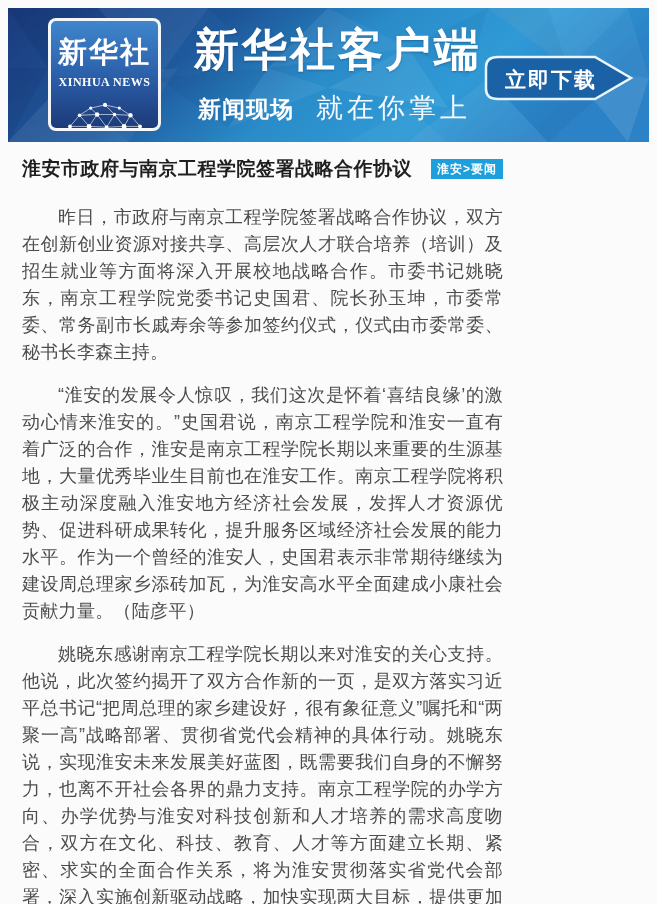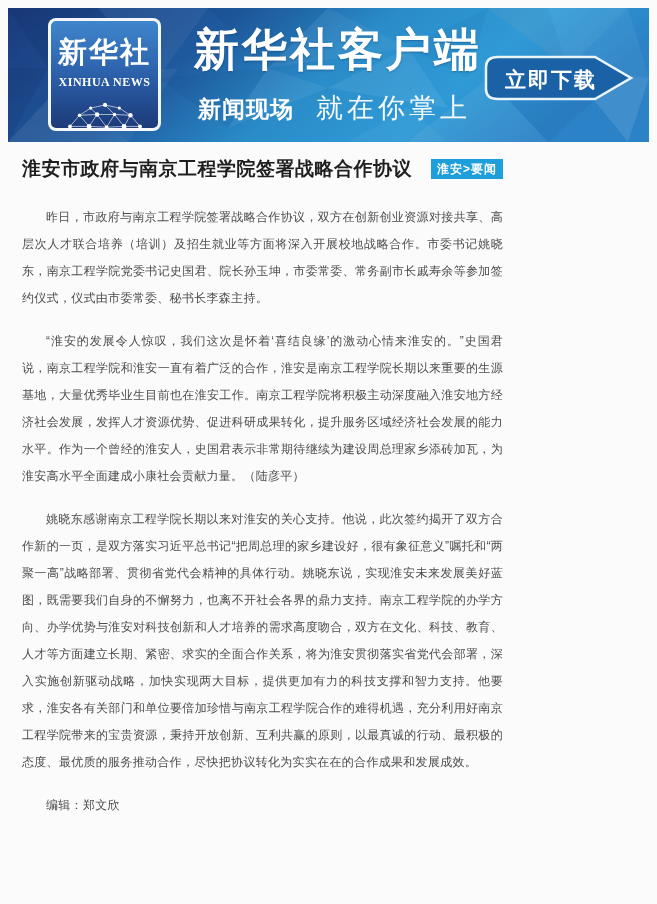--- a/index.html
+++ b/index.html
@@ -33,21 +33,21 @@
   .title-row { display:flex; justify-content:space-between; align-items:flex-start; }
   .article-title { font-size:19px; font-weight:bold; color:#1f1f1f; letter-spacing:.5px; line-height:26px; }
   .badge { display:flex; align-items:center; height:20px; margin-top:3px; flex:none; }
   .badge-bar { width:3px; background:#e8302a; }
   .badge-text { background:#1e9fdc; color:#fff; font-size:12px; font-weight:bold; line-height:20px; padding:0 6px; letter-spacing:1px; }
 
   .meta-row { display:flex; justify-content:space-between; margin-top:16px;
               font-family:"DejaVu Sans Mono", monospace; font-size:13px; color:#9b9b9b; }
 
   .body-text { margin-top:22px; }
-  .body-text p { font-size:12px; line-height:27px; color:#4c4c4c; text-indent:2em;
+  .body-text p { font-size:18px; line-height:27px; color:#4c4c4c; text-indent:2em;
                  text-align:justify; margin-bottom:16px; letter-spacing:.3px; }
   .body-text p.editor { text-align:left; margin-bottom:16px; }
 </style>
 </head>
 <body>
 
 <div class="page">
 
   <div class="banner">
     <svg class="poly" viewBox="0 0 641 134" preserveAspectRatio="none">

